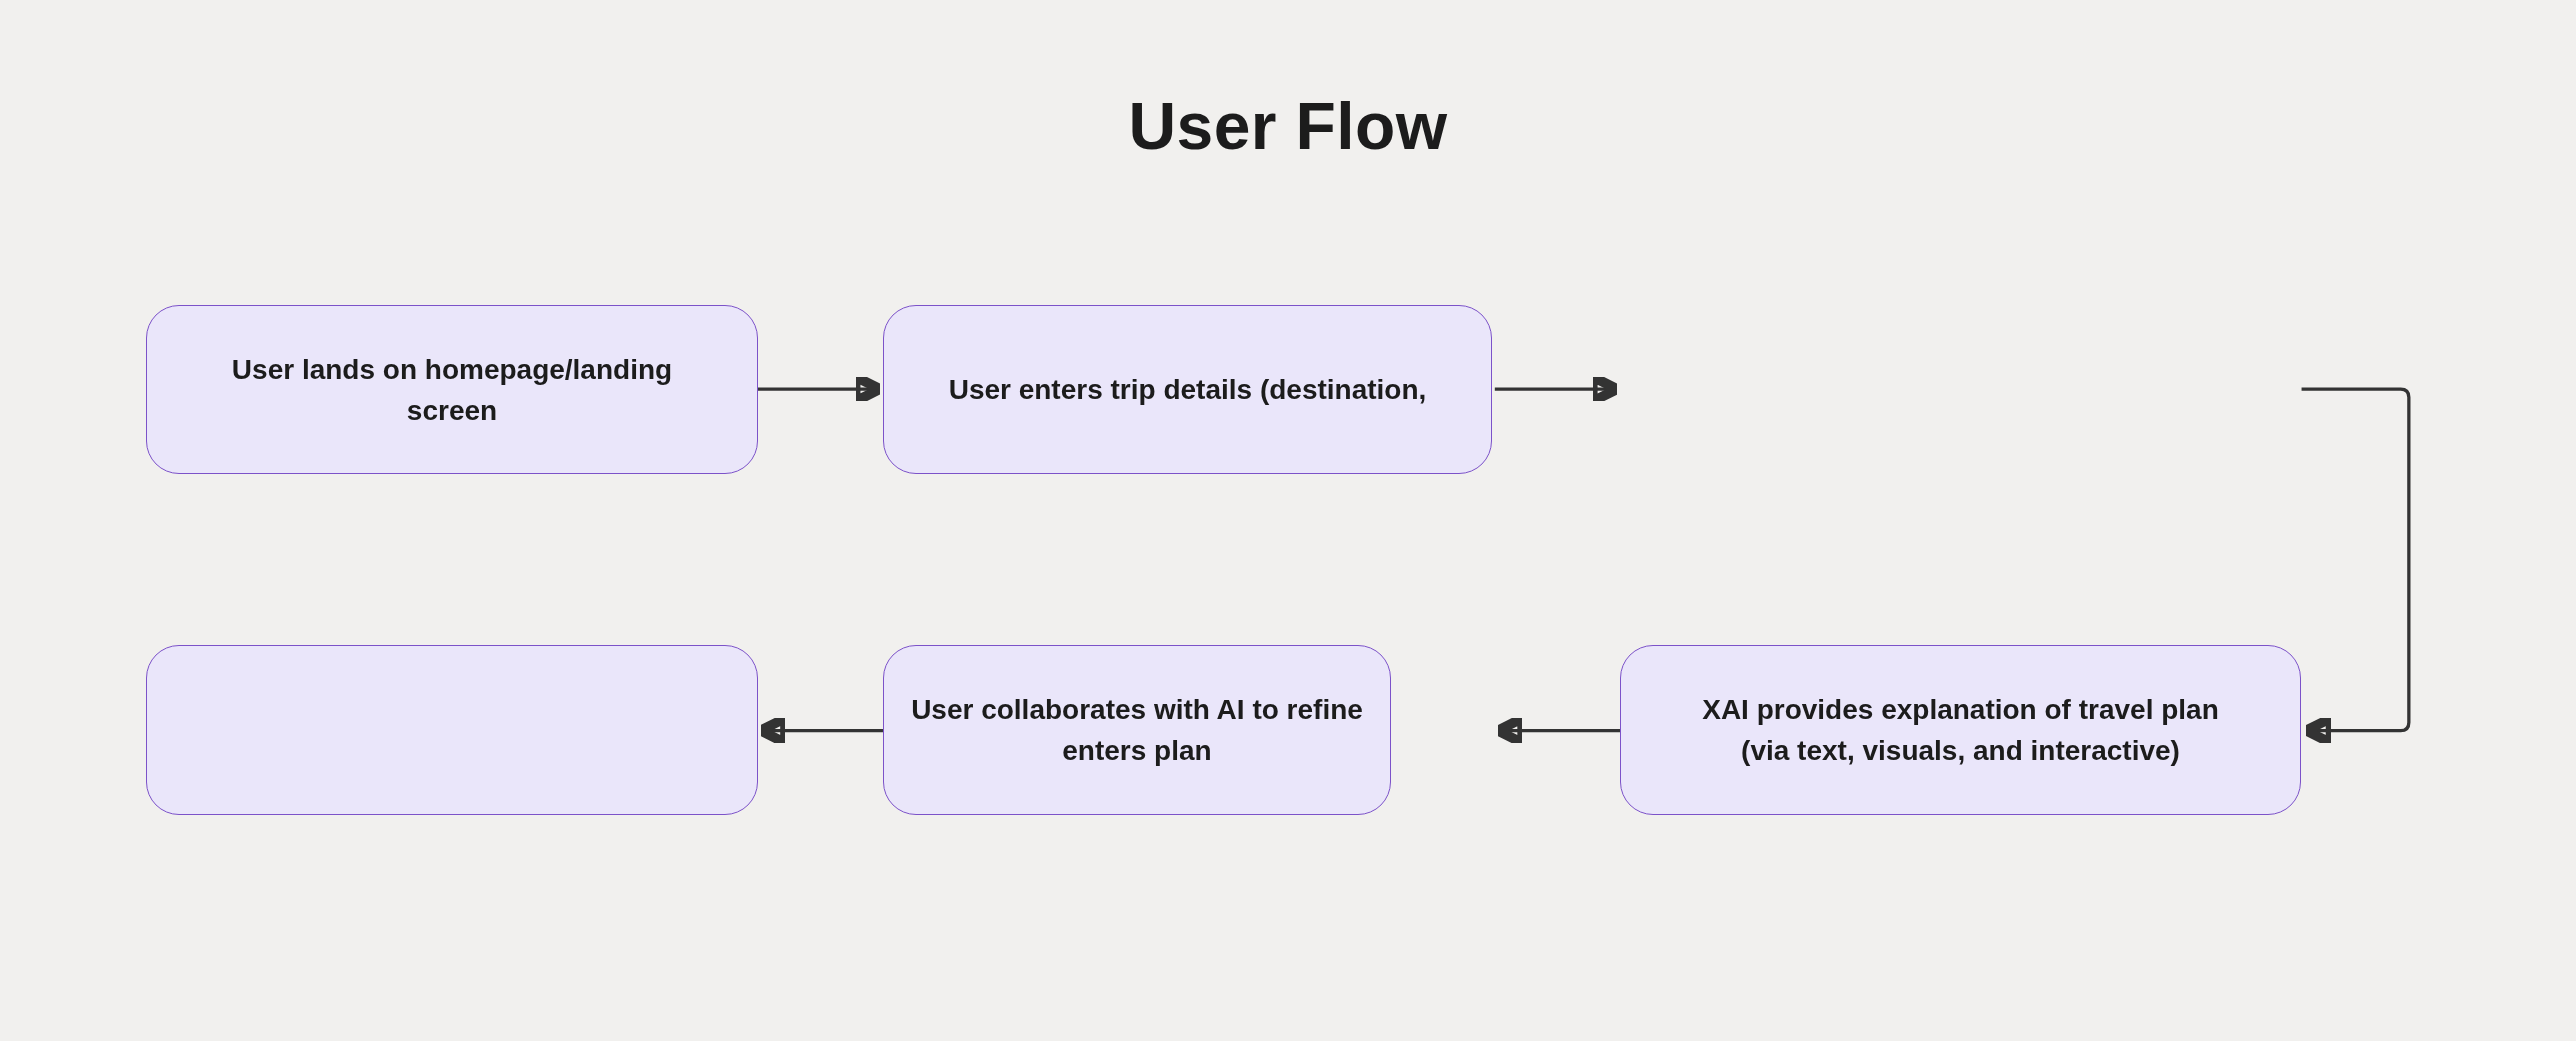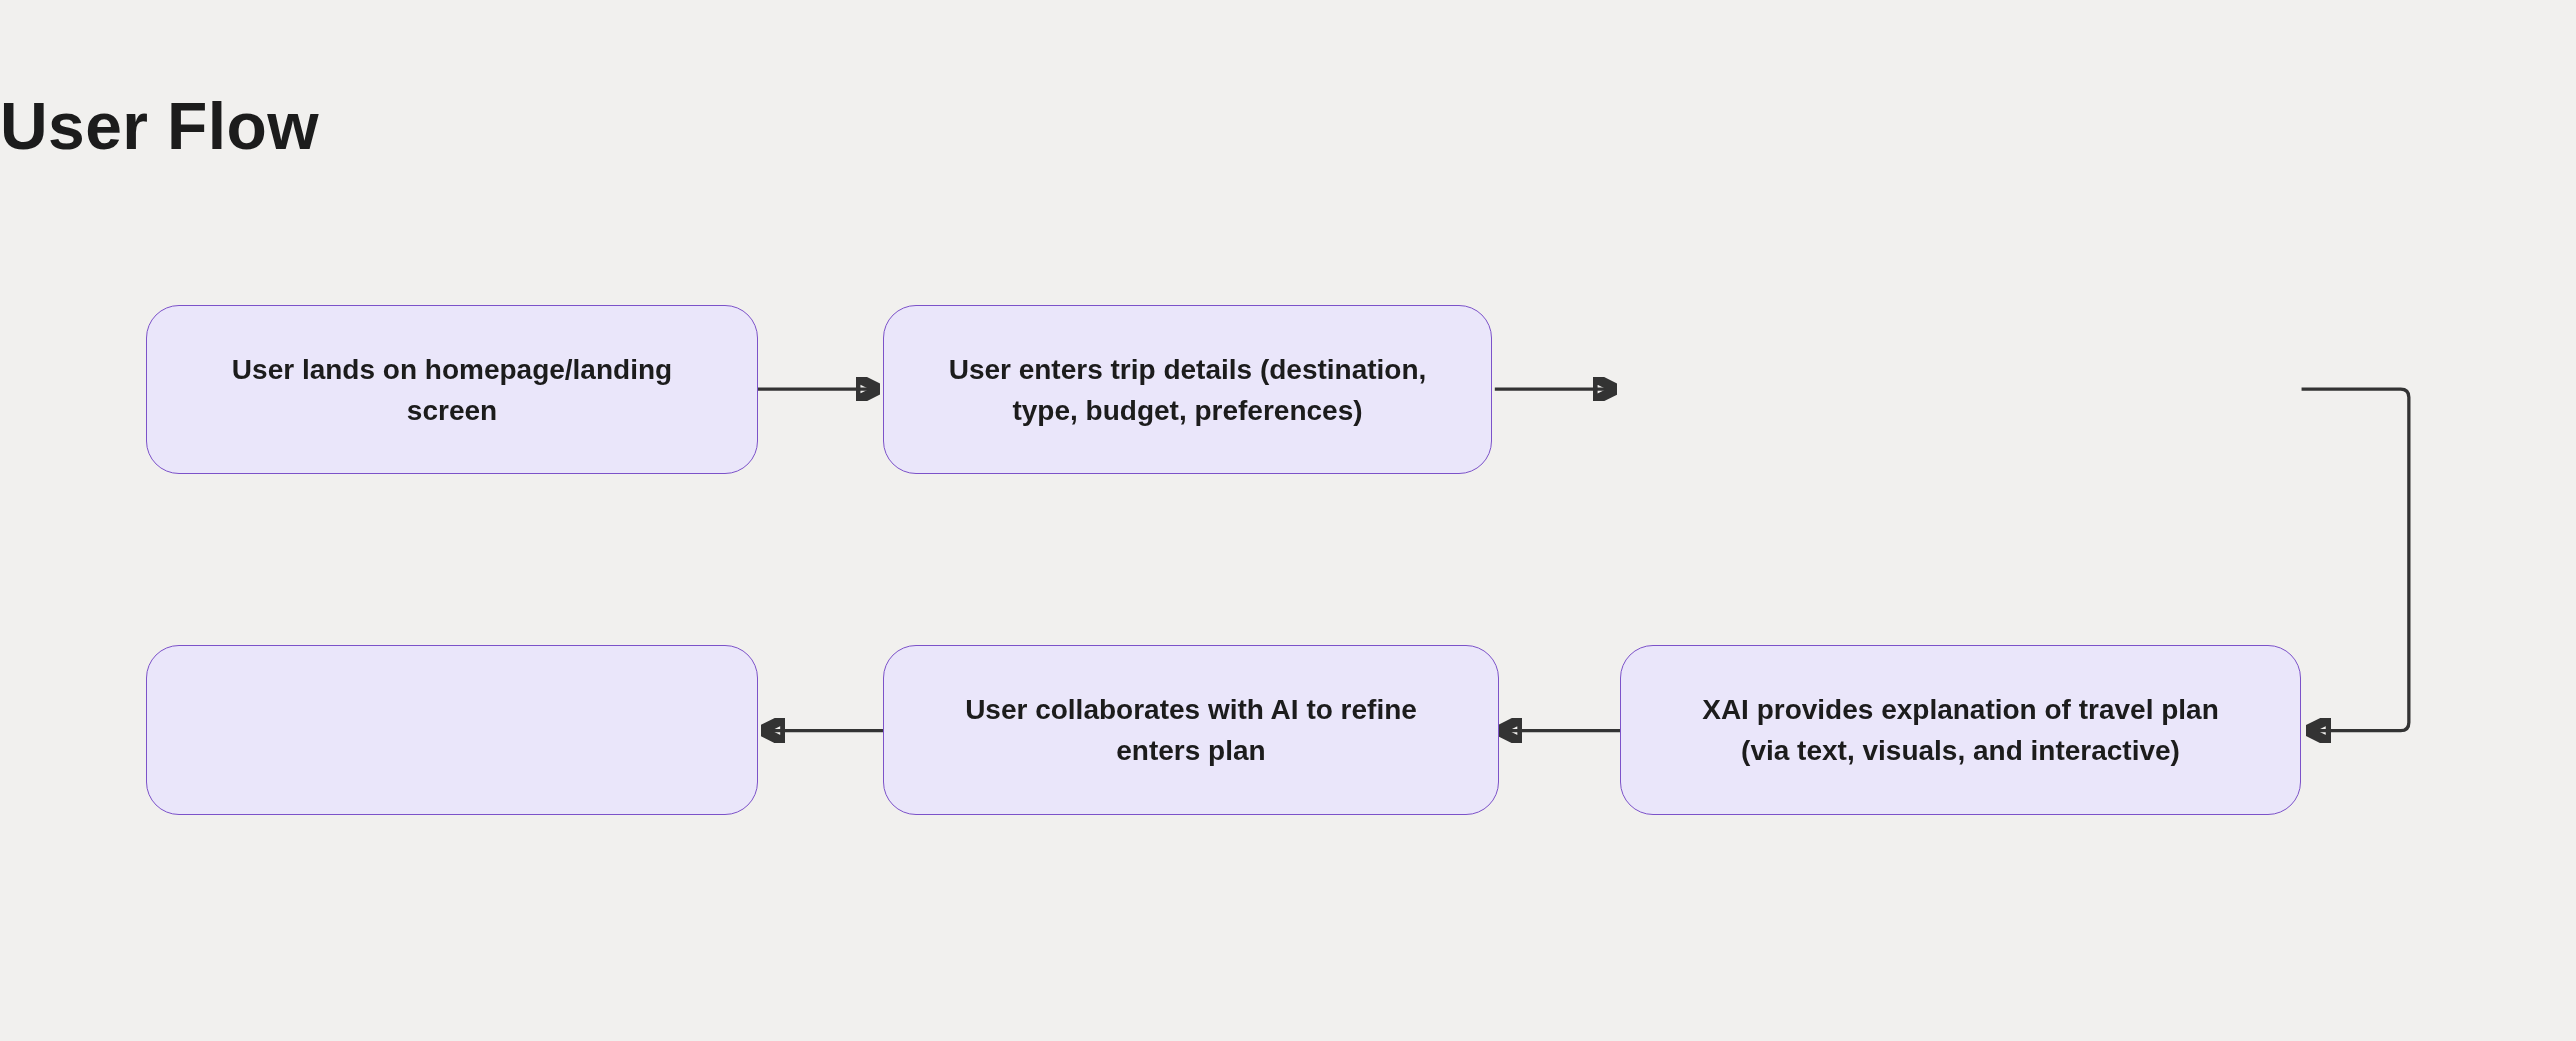--- a/index.html
+++ b/index.html
@@ -21,20 +21,21 @@
   }
   .canvas {
     position: relative;
     width: 2576px; height: 1041px;
   }
   .title {
     position: absolute;
     left: 0; top: 88px;
     width: 100%;
     margin: 0;
+    text-align: center;
     font-size: 66px;
     font-weight: 700;
     letter-spacing: 0.4px;
     color: var(--text);
   }
   .connectors {
     position: absolute;
     left: 0; top: 0;
     width: 2576px; height: 1041px;
     pointer-events: none;
@@ -62,21 +63,21 @@
     line-height: 41px;
     color: var(--text);
     white-space: nowrap;
     text-align: center;
   }
   
   .node-1 { left: 146px;  top: 305px; width: 612px; height: 169px; }
   .node-2 { left: 883px; top: 305px; width: 609px; height: 169px; }
   .node-3 { left: 1620px; top: 305px; width: 681px; height: 169px; }
   .node-4 { left: 146px;  top: 645px; width: 612px; height: 170px; }
-  .node-5 { left: 883px; top: 645px; width: 616px; height: 170px; }
+  .node-5 { left: 883px; top: 645px; width: 508px; height: 170px; }
   .node-6 { left: 1620px; top: 645px; width: 681px; height: 170px; }
 </style>
 </head>
 <body>
 
 <div class="canvas">
 
   <h1 class="title">User Flow</h1>
 
   <svg class="connectors" viewBox="0 0 3145 1271" xmlns="http://www.w3.org/2000/svg">
@@ -92,21 +93,20 @@
     <path d="M 1078 892 L 933 892" marker-end="url(#arrowhead)"></path>
   </svg>
 
   <div class="node node-1">
     <div class="node-line">User lands on homepage/landing</div>
     <div class="node-line">screen</div>
   </div>
 
   <div class="node node-2">
     <div class="node-line">User enters trip details (destination,</div>
-    <div class="node-line">type, budget, preferences)</div>
   </div>
 
 
   <div class="node node-4">
   </div>
 
   <div class="node node-5">
     <div class="node-line">User collaborates with AI to refine</div>
     <div class="node-line">enters plan</div>
   </div>

